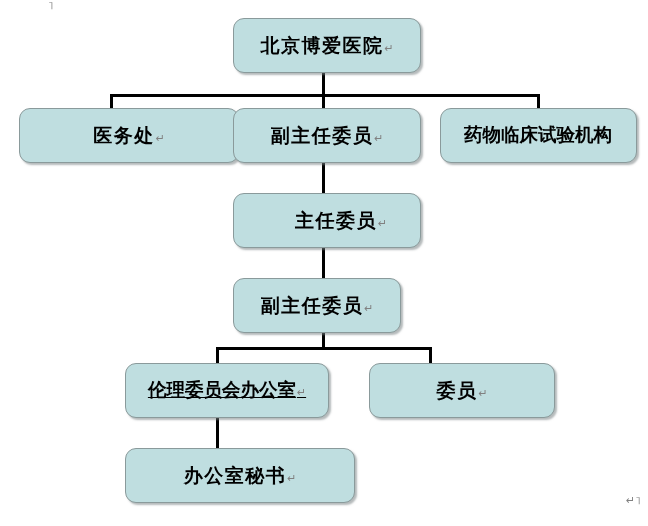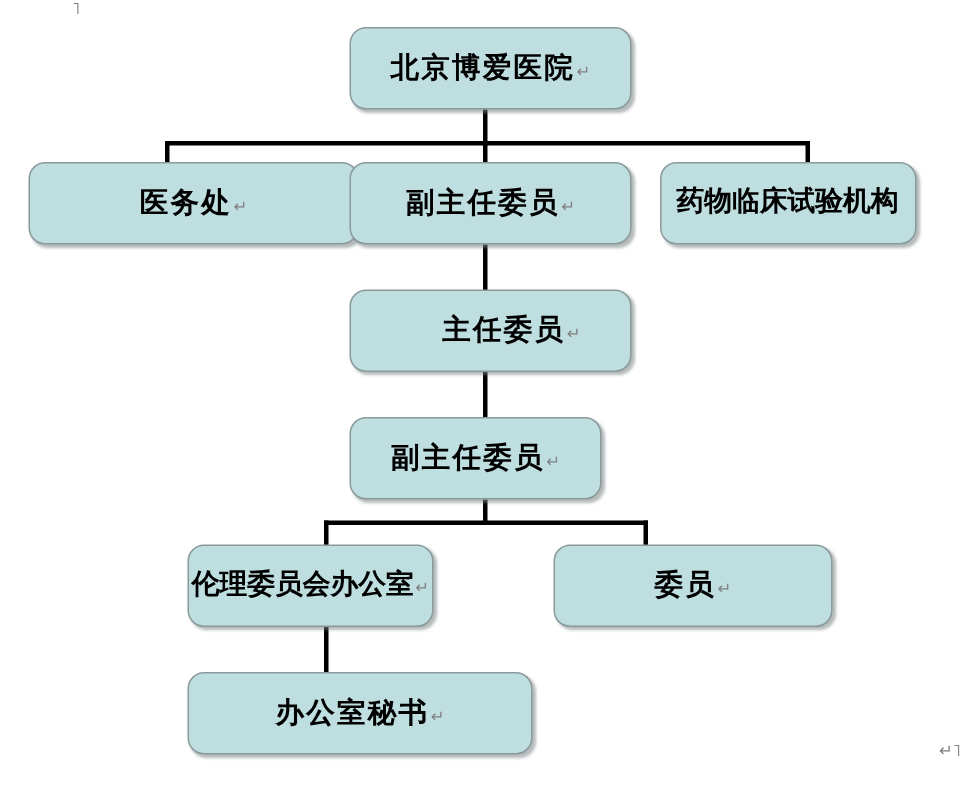--- a/index.html
+++ b/index.html
@@ -108,33 +108,33 @@
   </div>
 
   <div class="node" style="left:19px; top:108px; width:220px; height:55px;">
     <span class="node-label"><span>医务处</span><span class="pilcrow">↵</span></span>
   </div>
 
   <div class="node" style="left:233px; top:108px; width:188px; height:55px;">
     <span class="node-label"><span>副主任委员</span><span class="pilcrow">↵</span></span>
   </div>
 
-  <div class="node" style="left:440px; top:108px; width:171px; height:55px;">
+  <div class="node" style="left:440px; top:108px; width:197px; height:55px;">
     <span class="node-label tight"><span>药物临床试验机构</span><span class="pilcrow"></span></span>
   </div>
 
   <div class="node" style="left:233px; top:193px; width:188px; height:55px;padding-left:28px;">
     <span class="node-label"><span>主任委员</span><span class="pilcrow">↵</span></span>
   </div>
 
   <div class="node" style="left:233px; top:278px; width:168px; height:55px;">
     <span class="node-label"><span>副主任委员</span><span class="pilcrow">↵</span></span>
   </div>
 
-  <div class="node" style="left:125px; top:363px; width:164px; height:55px;">
+  <div class="node" style="left:125px; top:363px; width:204px; height:55px;text-decoration:underline;">
     <span class="node-label tight"><span>伦理委员会办公室</span><span class="pilcrow">↵</span></span>
   </div>
 
   <div class="node" style="left:340px; top:363px; width:186px; height:55px;margin-left:29px;">
     <span class="node-label"><span>委员</span><span class="pilcrow">↵</span></span>
   </div>
 
   <div class="node" style="left:125px; top:448px; width:230px; height:55px;">
     <span class="node-label"><span>办公室秘书</span><span class="pilcrow">↵</span></span>
   </div>

